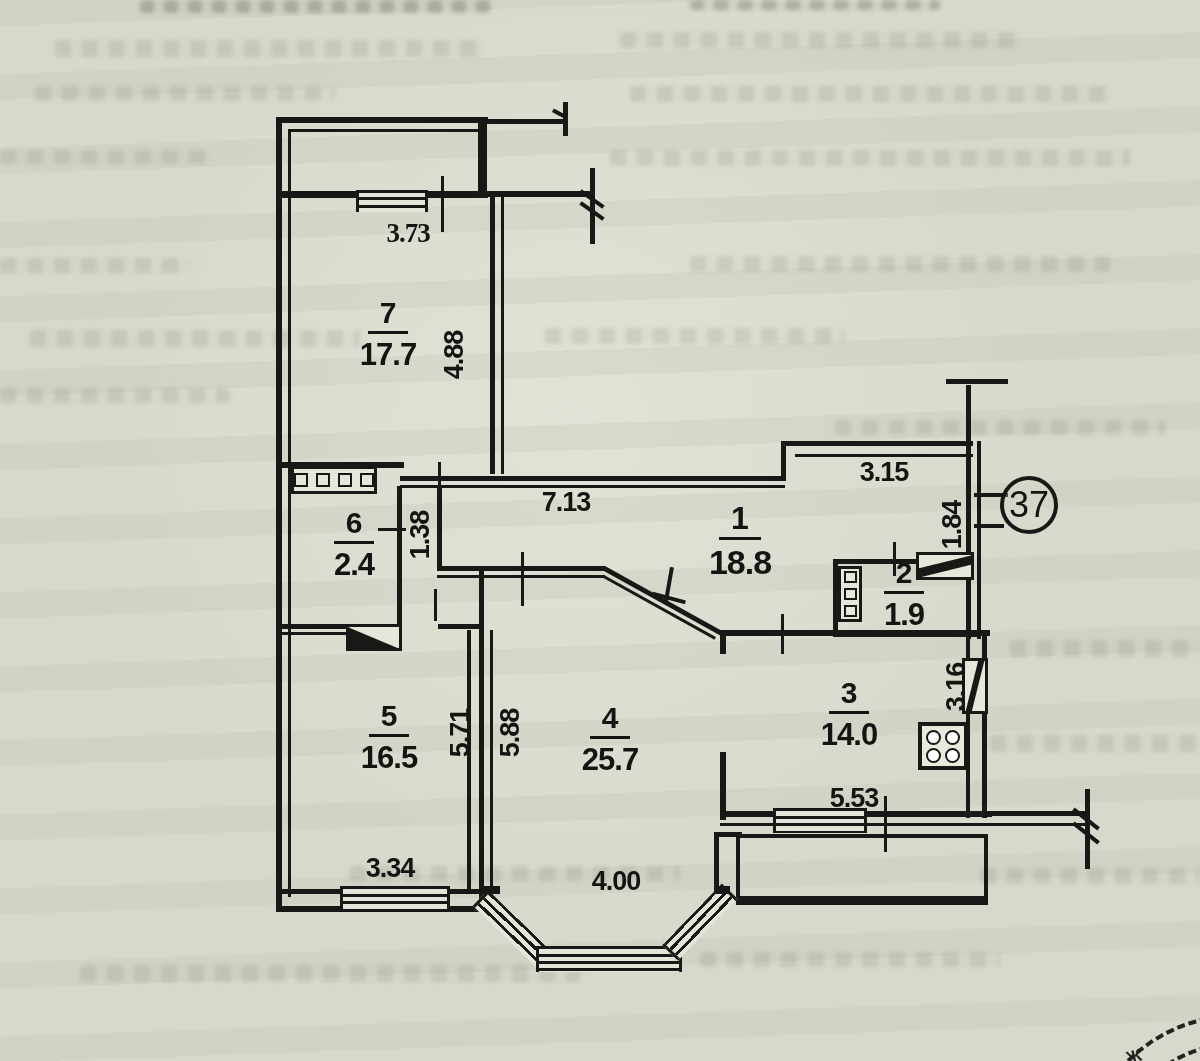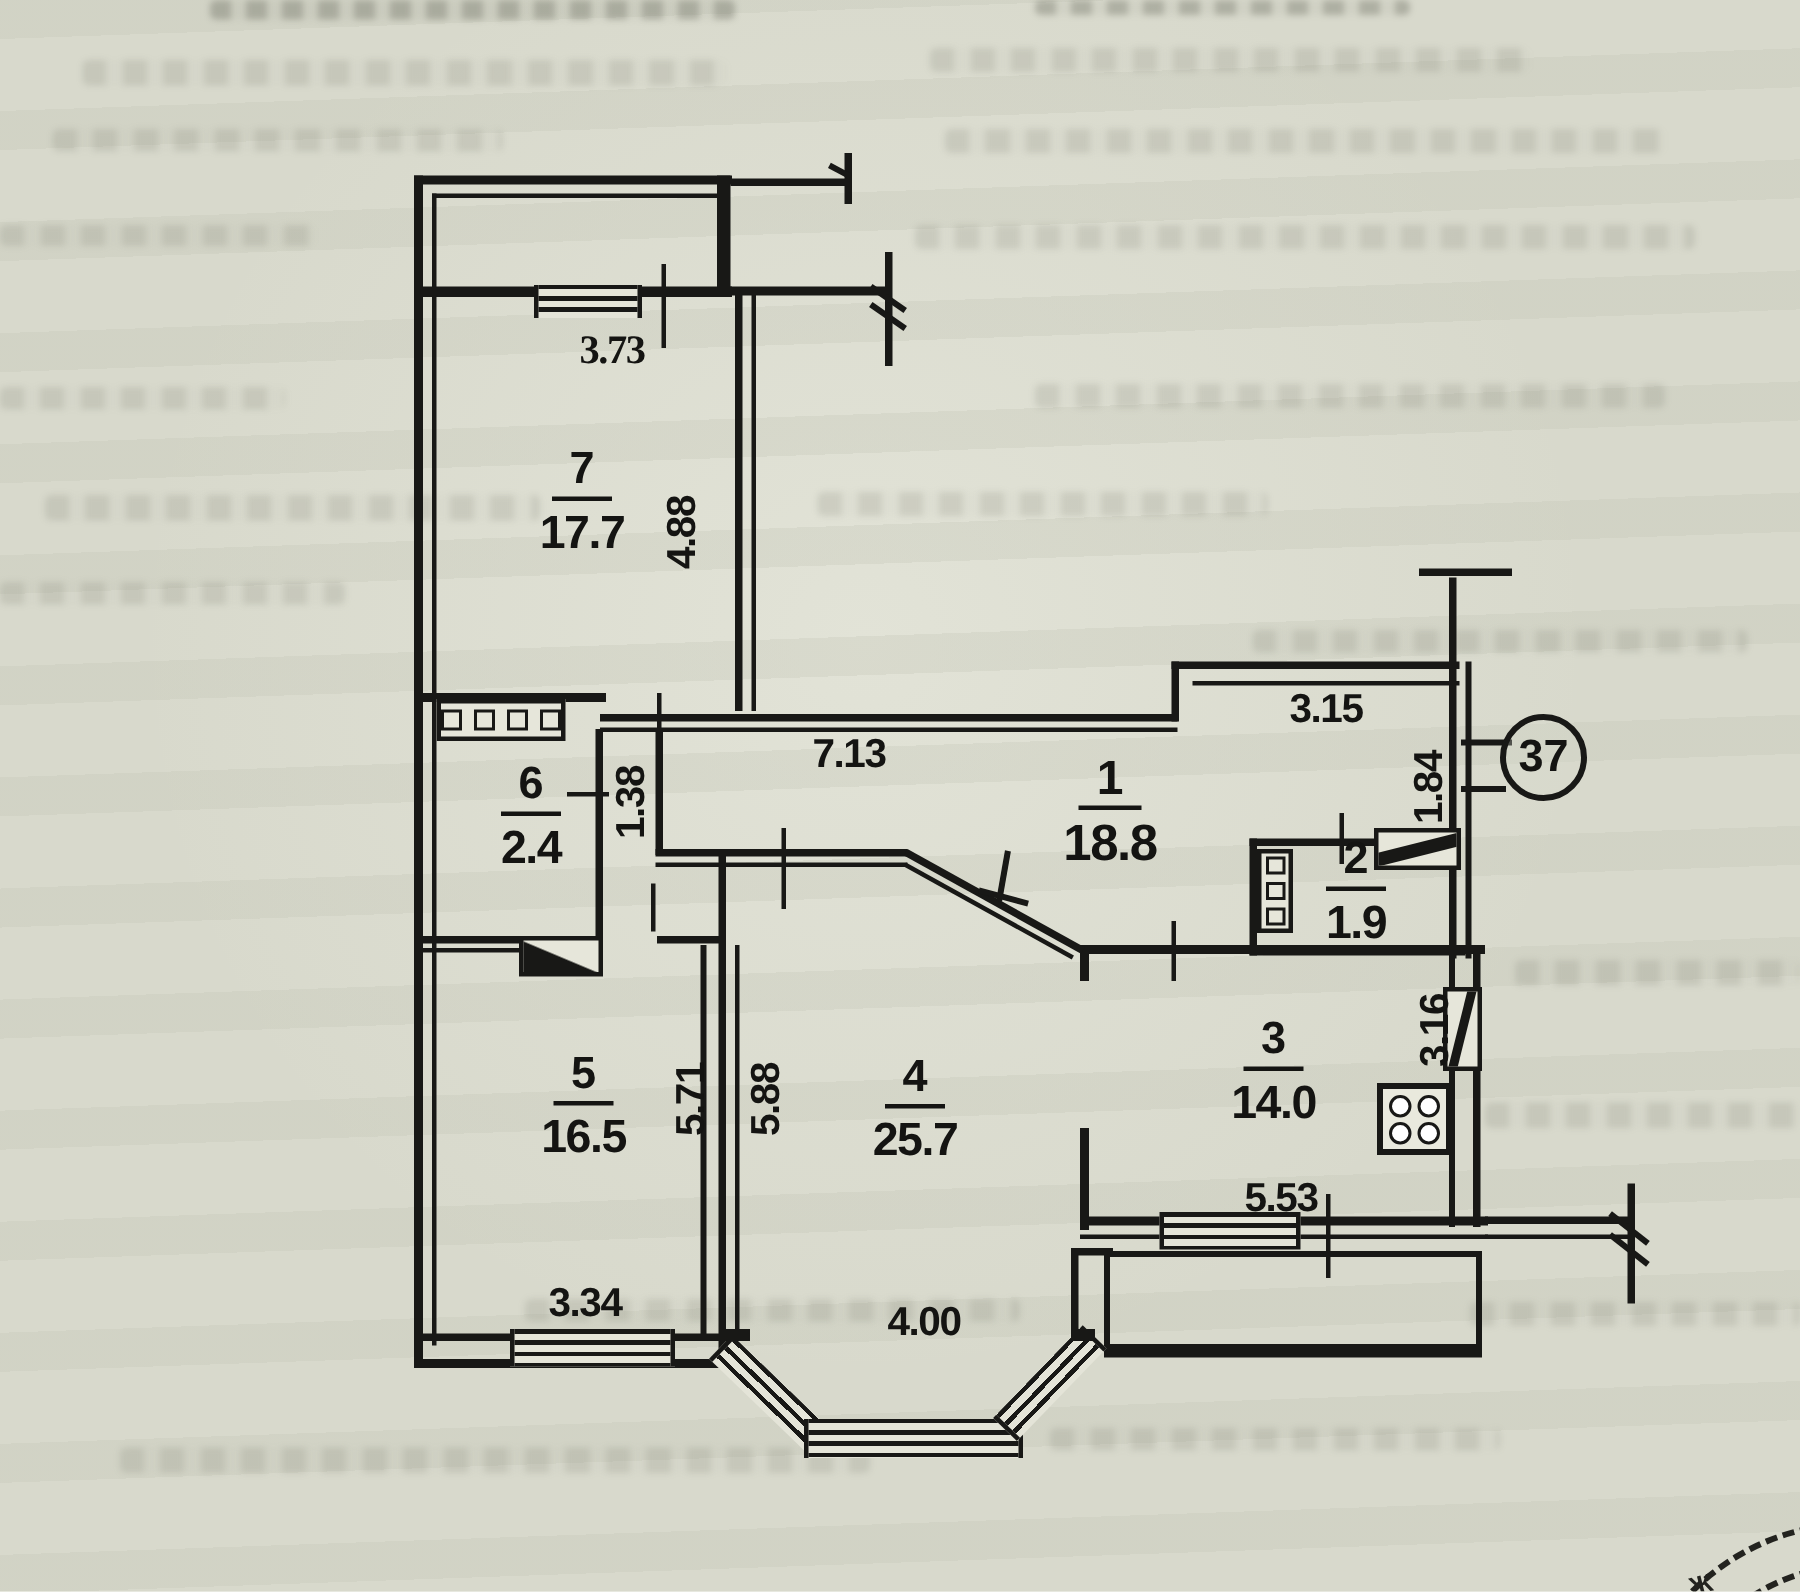--- a/index.html
+++ b/index.html
@@ -37,21 +37,21 @@
     border:3px solid #181816; z-index:4;}
   .vent{position:absolute; background:#e6e6da; border:3px solid #181816; display:flex; gap:8px;
     align-items:center; justify-content:center; z-index:4;}
   .vent .sq{width:13px; height:10px; border:2.5px solid #181816; background:#e6e6da;}
   .vent.vert{flex-direction:column; gap:5px;}
   .vent.vert .sq{width:9px; height:8px; border-width:2px;}
   .stove{position:absolute; border:4px solid #181816; background:#e9e9dd; display:grid;
     grid-template-columns:1fr 1fr; gap:2px; padding:3px; z-index:4;}
   .stove .burner{width:11px; height:11px; border:2.5px solid #181816; border-radius:50%; background:#fff; margin:auto;}
   .badge{position:absolute; border:4px solid #181816; border-radius:50%; display:flex; align-items:center;
-    justify-content:center; font-size:30px; font-weight:bold; color:#141412; background:rgba(216,217,204,0.3); z-index:5;}
+    justify-content:center; font-size:36px; font-weight:normal; color:#141412; background:rgba(216,217,204,0.3); z-index:5;}
   .wm-title{position:absolute; font-size:100px; font-weight:bold; letter-spacing:14px;
     color:rgba(118,118,108,0.26); z-index:3;}
   .wm-sub{position:absolute; font-size:38px; font-weight:bold; letter-spacing:6px;
     color:rgba(118,118,108,0.20); z-index:3;}
   .stamp-circle{position:absolute; border:4.5px dashed #23231f; border-radius:50%; z-index:6;}
   .stamp-text{position:absolute; font-size:17px; font-weight:bold; letter-spacing:4px; color:#23231f;
     transform:rotate(-14deg); z-index:7;}
 </style>
 </head>
 <body>

